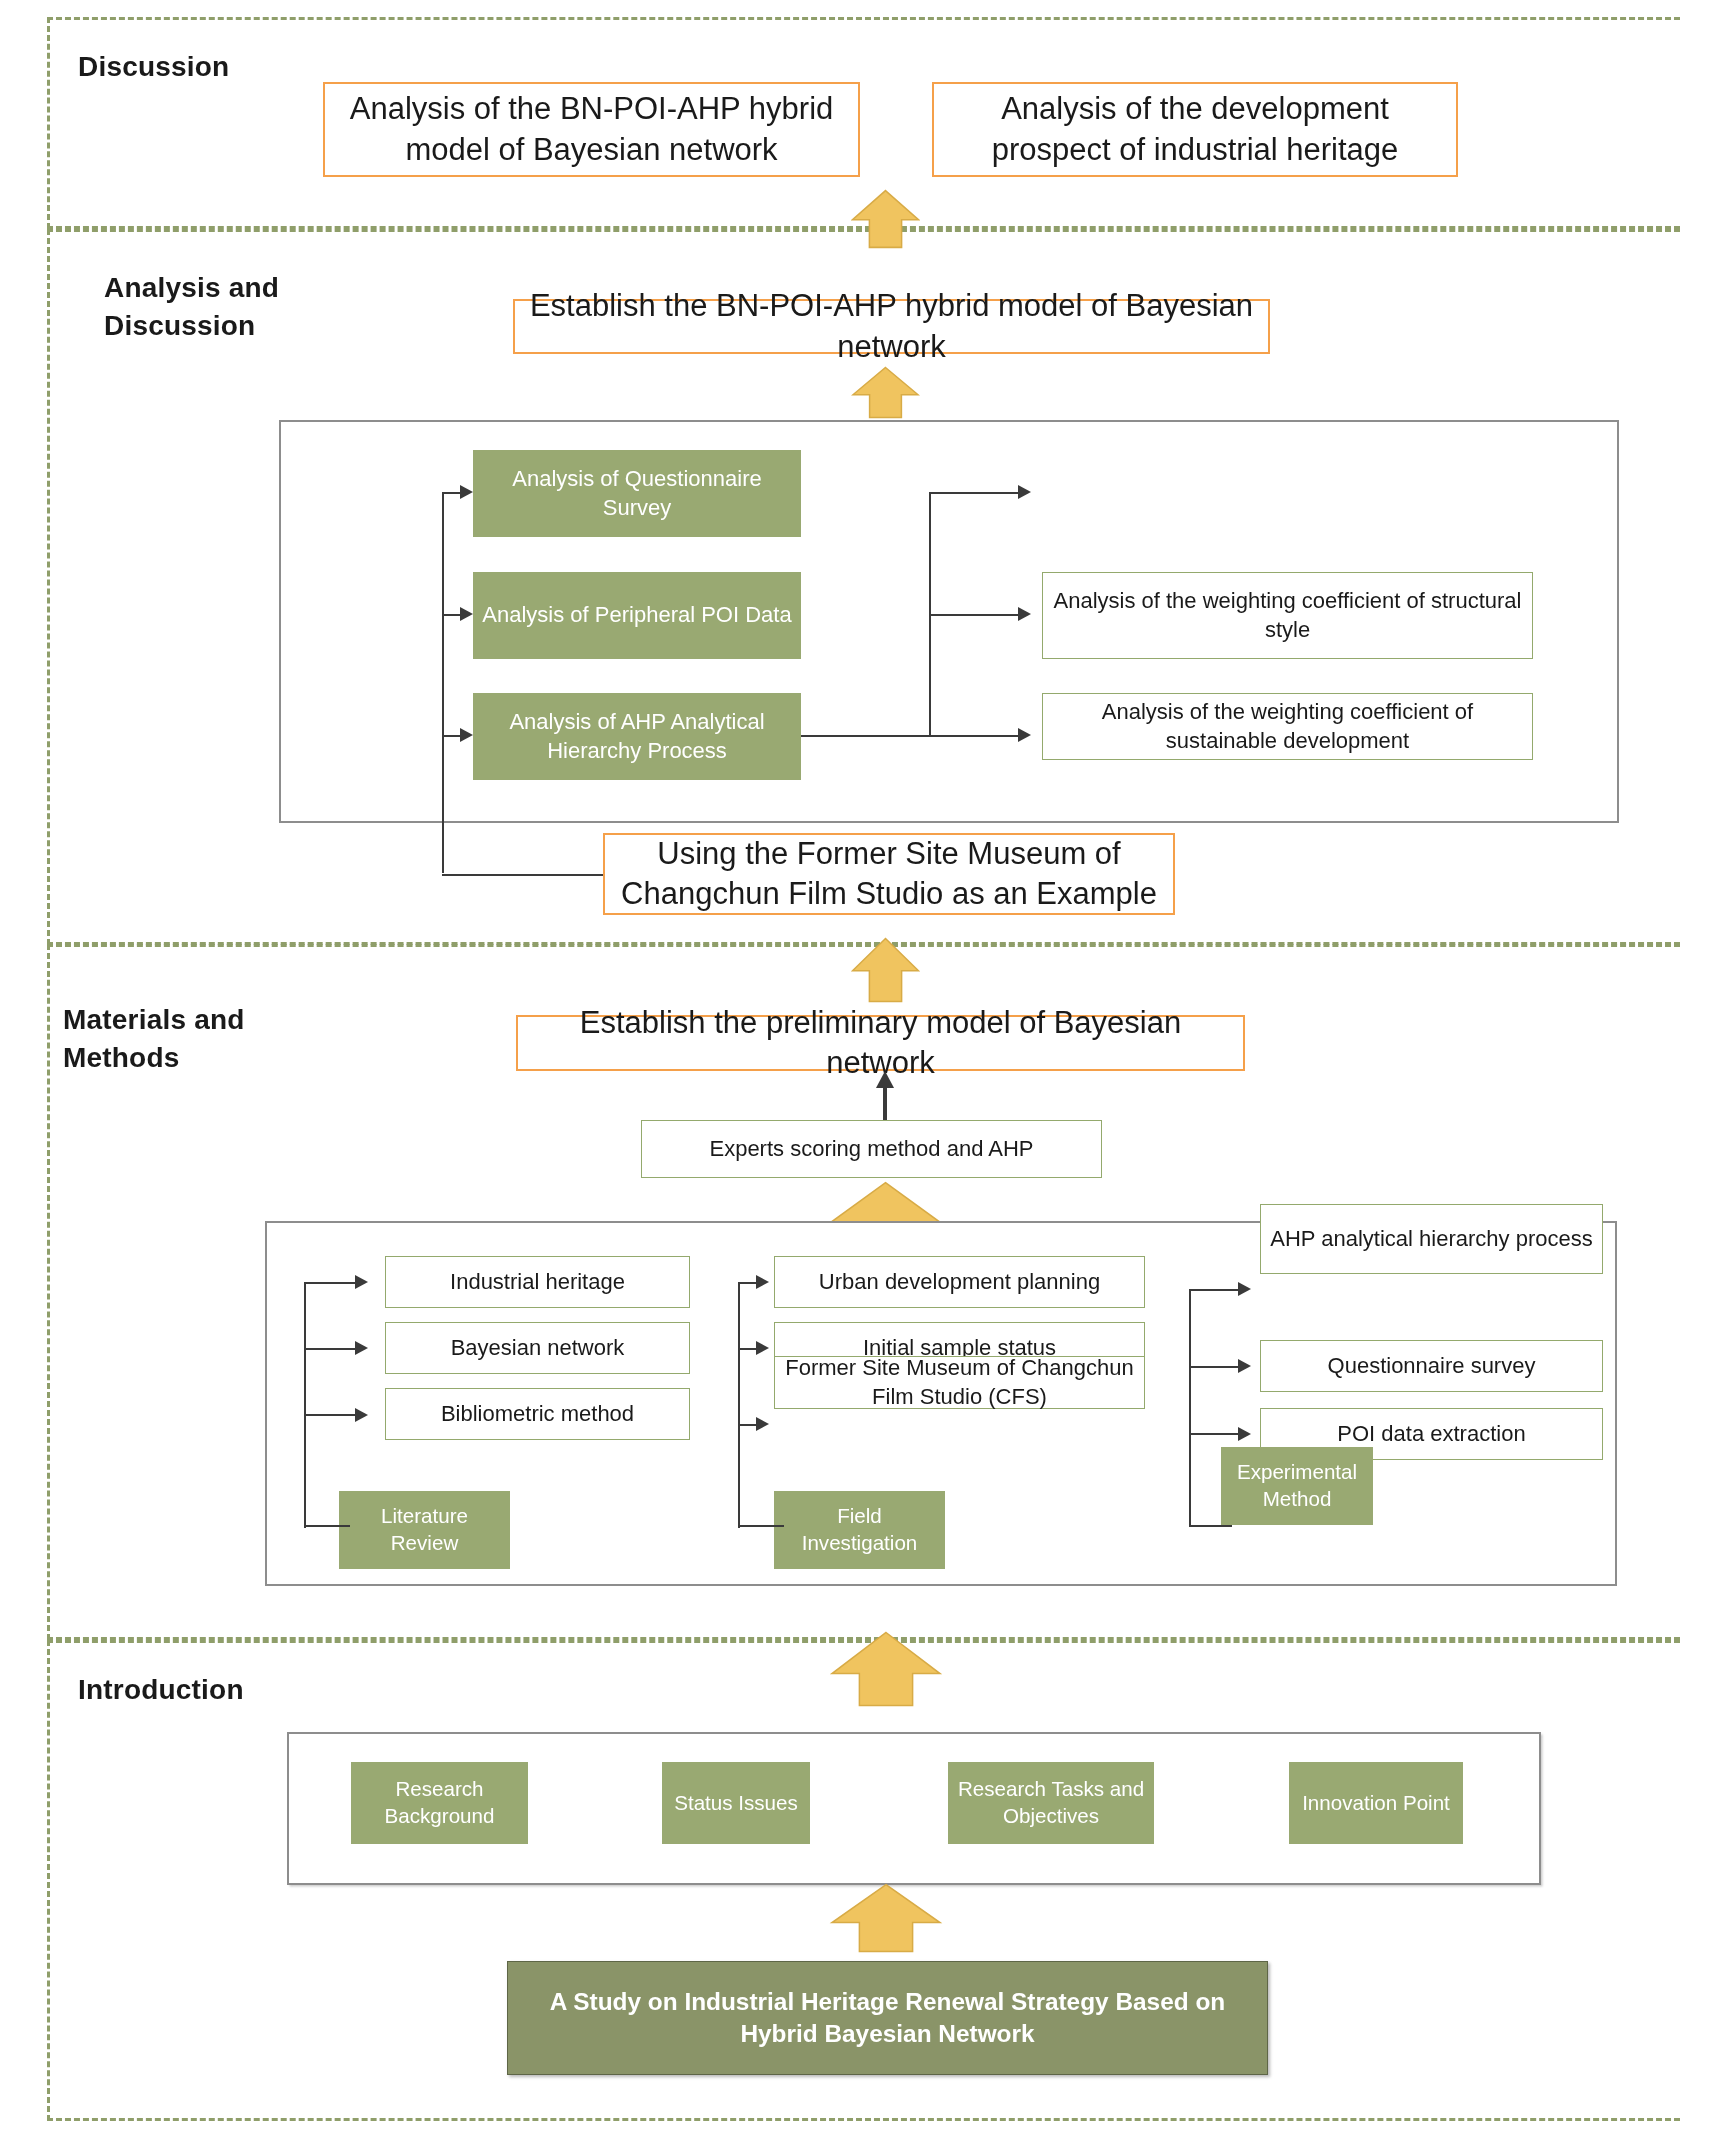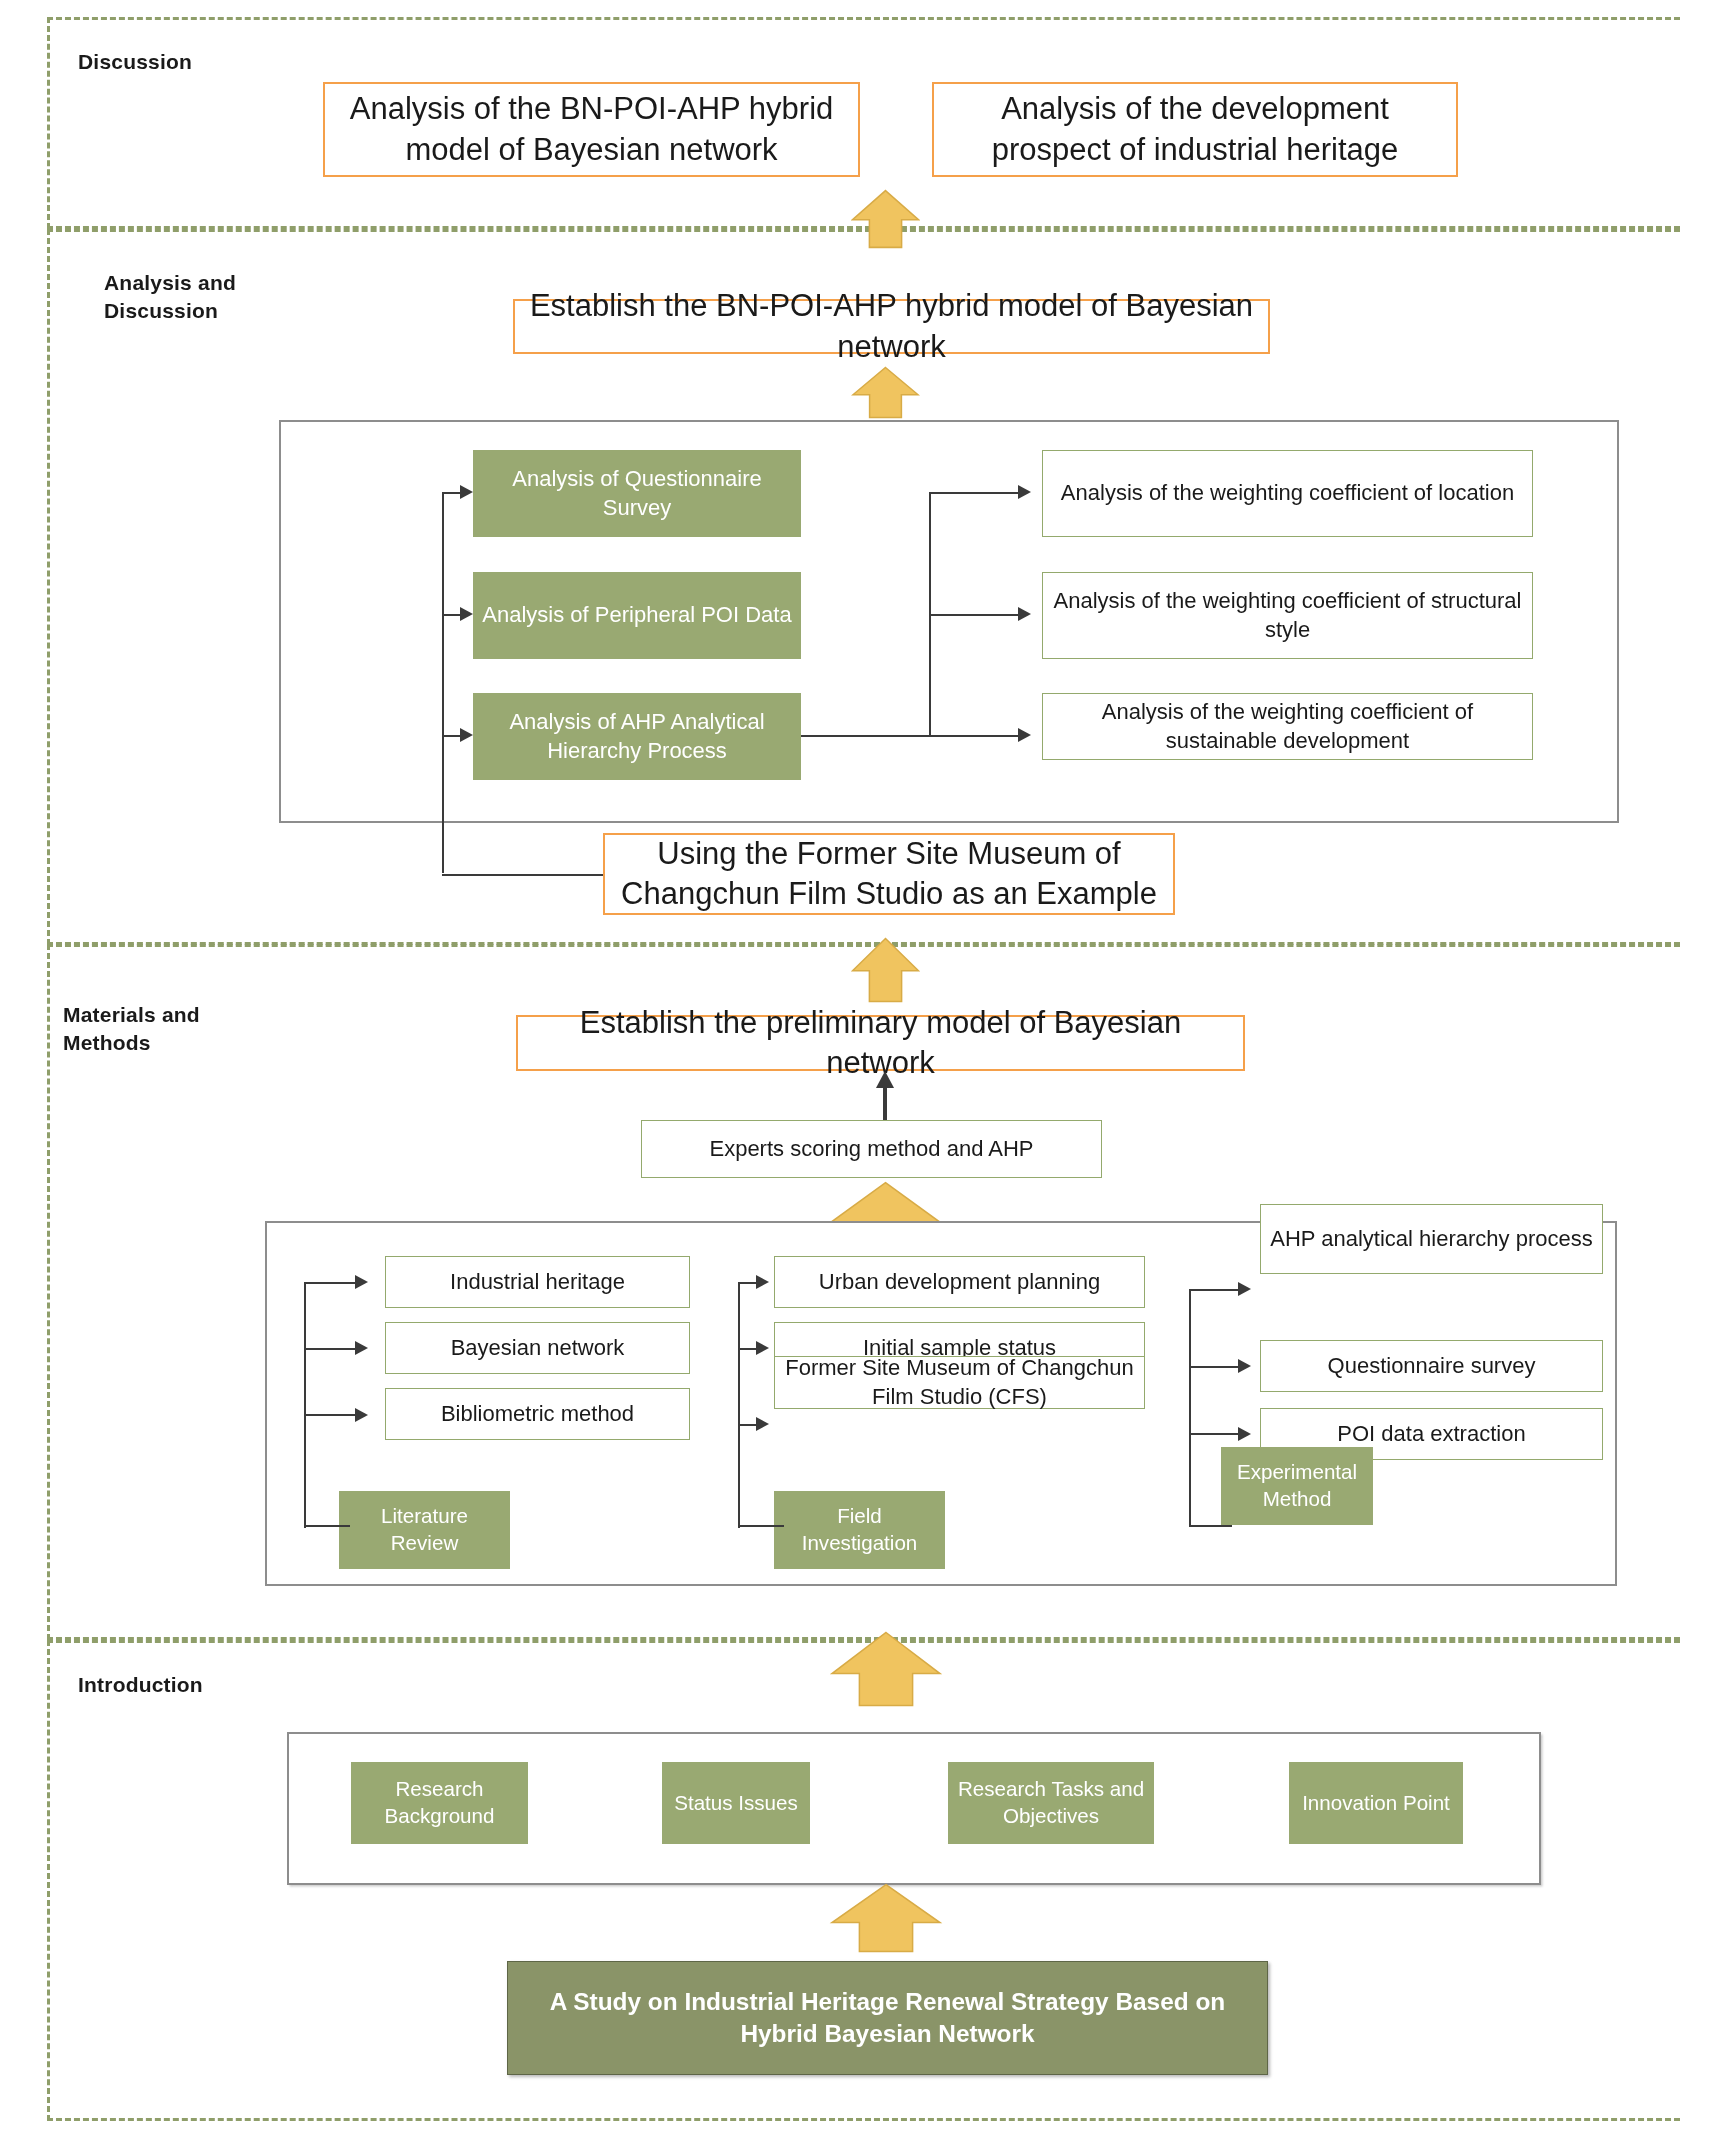--- a/index.html
+++ b/index.html
@@ -20,21 +20,21 @@
     width:1633px;
     box-sizing:border-box;
     border-top:3.8px dashed #8f9e6a;
     border-bottom:3.8px dashed #8f9e6a;
     border-left:3.8px dashed #8f9e6a;
     border-right:none;
   }
 
   .band-label{
     position:absolute;
-    font-size:21px;
+    font-size:28px;
     font-weight:bold;
     color:#1a1a1a;
     line-height:1.35;
     letter-spacing:0.2px;
     white-space:pre-line;
     text-align:left;
   }
 
   
   .box{
@@ -150,21 +150,20 @@
   </div>
 
   <div class="panel" style="left:279px;top:420px;width:1340px;height:403px;"></div>
 
   <div class="box greenfill" style="left:473px;top:450px;width:328px;height:87px;">Analysis of Questionnaire Survey</div>
 
   <div class="box greenfill" style="left:473px;top:572px;width:328px;height:87px;">Analysis of Peripheral POI Data</div>
 
   <div class="box greenfill" style="left:473px;top:693px;width:328px;height:87px;">Analysis of AHP Analytical Hierarchy Process</div>
 
-  <div class="box greenline" style="left:1042px;top:450px;width:491px;height:87px;">Analysis of the weighting coefficient of location</div>
 
   <div class="box greenline" style="left:1042px;top:572px;width:491px;height:87px;">Analysis of the weighting coefficient of structural style</div>
 
   <div class="box greenline" style="left:1042px;top:693px;width:491px;height:67px;">Analysis of the weighting coefficient of sustainable development</div>
 
   <div class="vline" style="left:442px;top:492px;height:381px;"></div>
   <div class="hline" style="left:442px;top:492px;width:20px;"></div>
   <div class="arrowhead-right" style="left:460px;top:485px;"></div>
   <div class="hline" style="left:442px;top:614px;width:20px;"></div>
   <div class="arrowhead-right" style="left:460px;top:607px;"></div>

